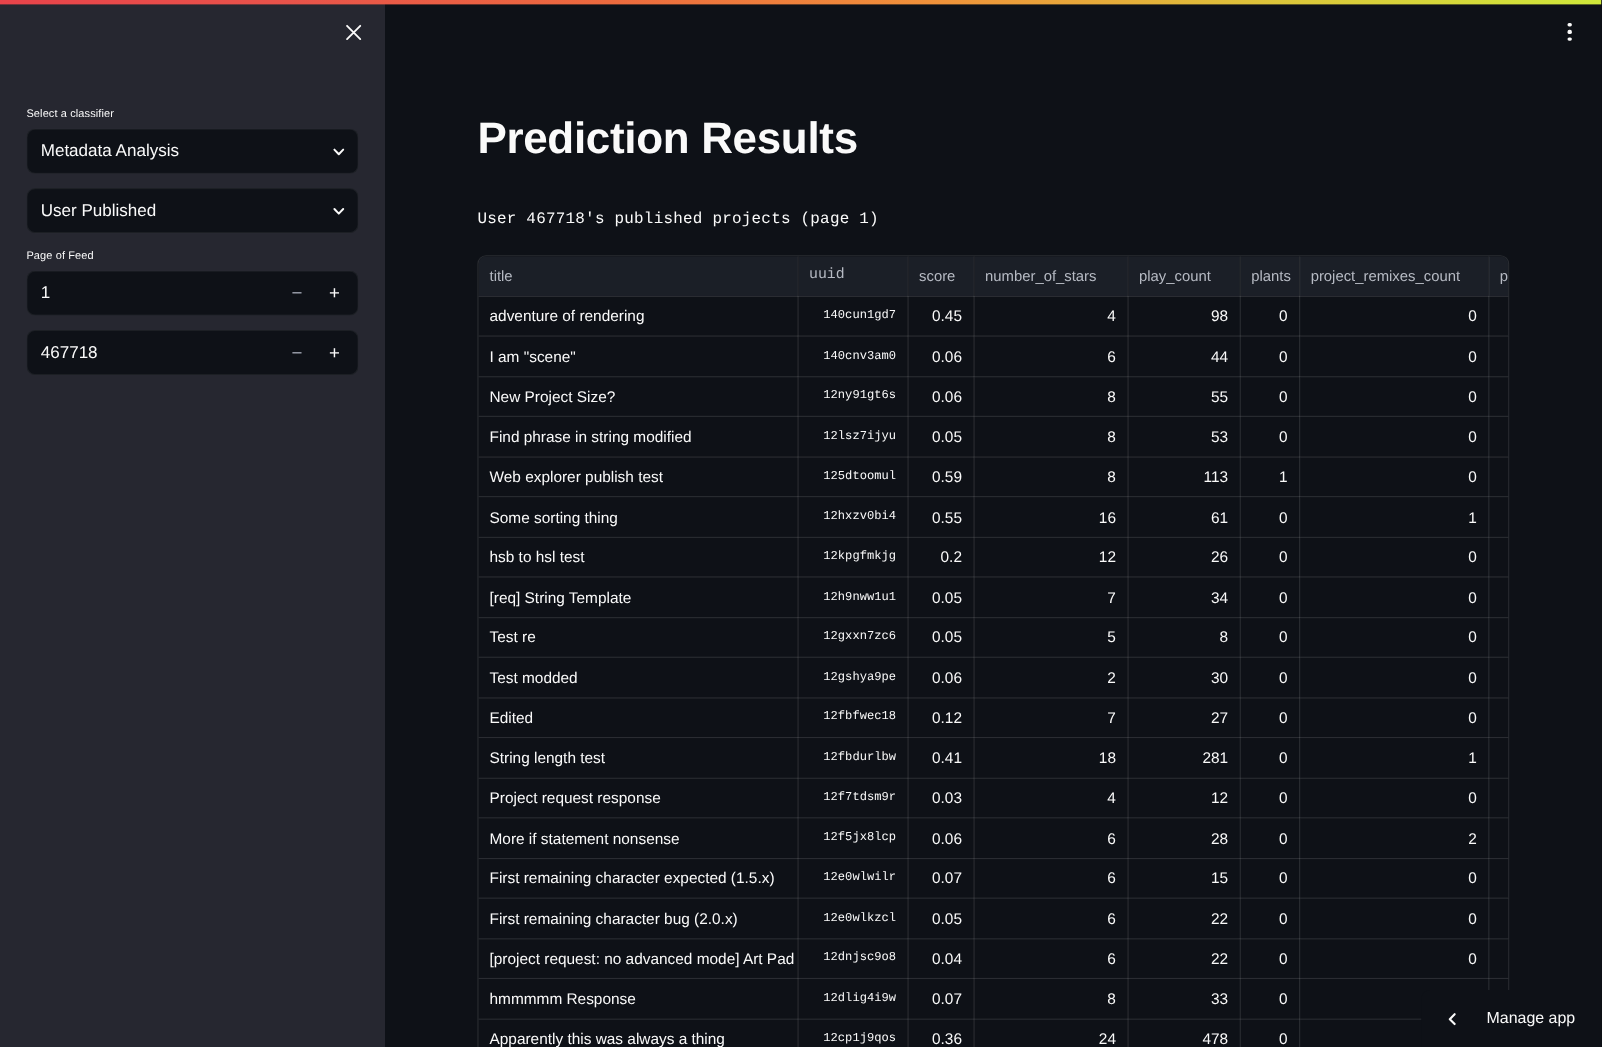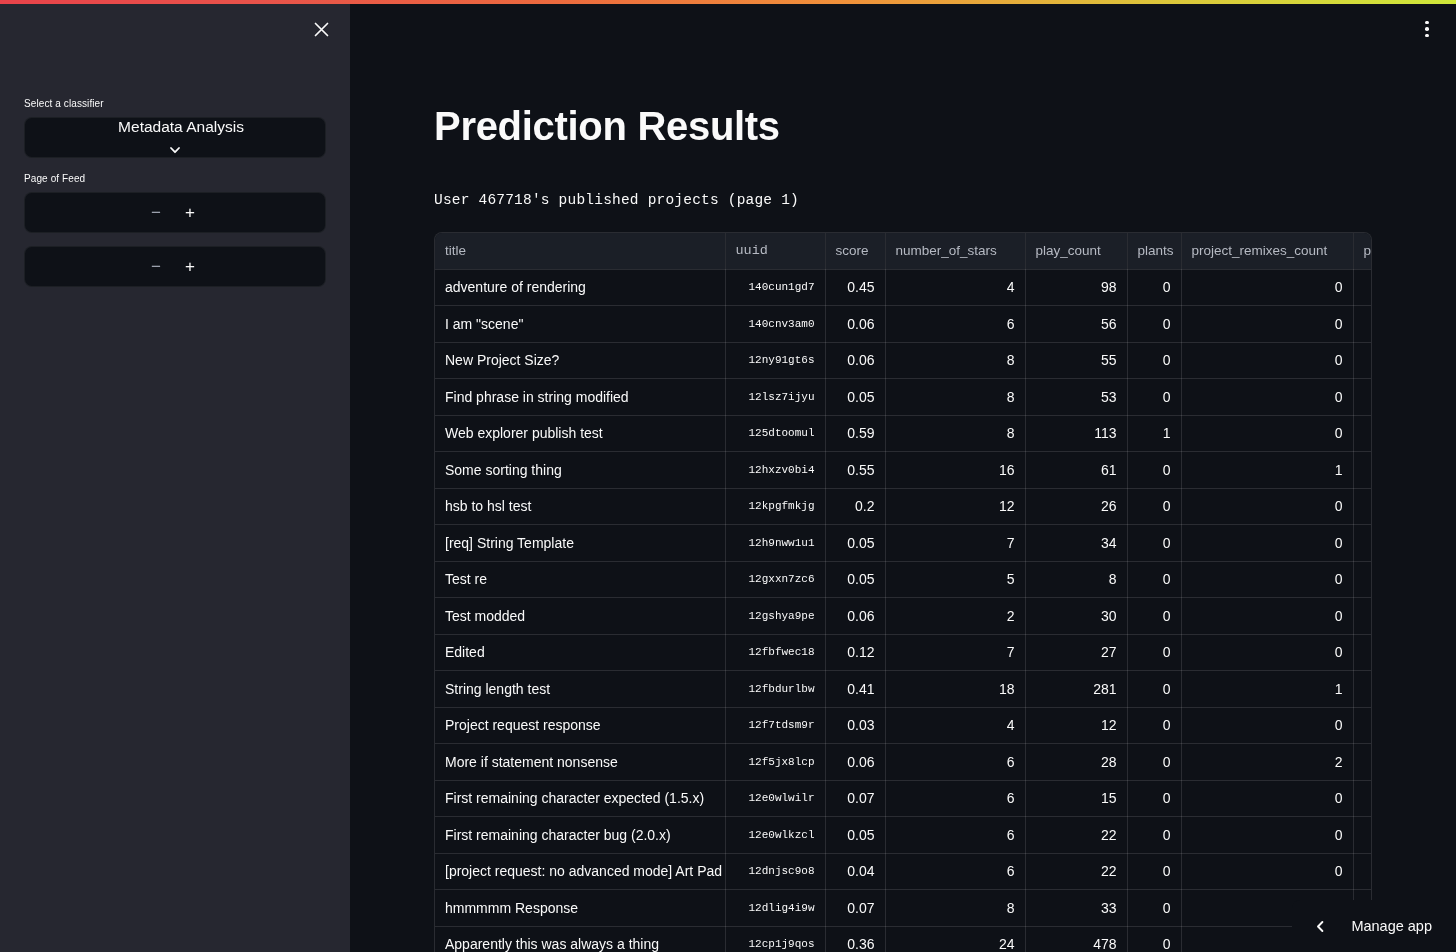--- a/index.html
+++ b/index.html
@@ -82,21 +82,20 @@
   .control {
     position: relative;
     width: 302px;
     height: 41px;
     background: #0e1117;
     border: 1px solid rgba(250,250,250,0.06);
     border-radius: 8px;
     display: flex;
     align-items: center;
     cursor: pointer;
-    flex-direction: column;
   }
 
   .control-value {
     flex: 1;
     padding-left: 12px;
     font-size: 15.5px;
     color: #fafafa;
     white-space: nowrap;
     overflow: hidden;
     text-overflow: ellipsis;
@@ -291,20 +290,28 @@
           <div class="control-value">Metadata Analysis</div>
           <div class="chevron">
             <svg width="14" height="14" viewBox="0 0 14 14" fill="none" aria-hidden="true">
               <path d="M3 5 L7 9.2 L11 5" stroke="currentColor" stroke-width="1.8" stroke-linecap="round" stroke-linejoin="round"></path>
             </svg>
           </div>
         </div>
       </div>
 
       <div class="field">
+        <div class="control">
+          <div class="control-value">User Published</div>
+          <div class="chevron">
+            <svg width="14" height="14" viewBox="0 0 14 14" fill="none" aria-hidden="true">
+              <path d="M3 5 L7 9.2 L11 5" stroke="currentColor" stroke-width="1.8" stroke-linecap="round" stroke-linejoin="round"></path>
+            </svg>
+          </div>
+        </div>
       </div>
 
       <div class="field">
         <div class="field-label">Page of Feed</div>
         <div class="control">
           <div class="control-value">1</div>
           <div class="stepper-btns">
             <div class="step-btn minus">−</div>
             <div class="step-btn plus">+</div>
           </div>
@@ -361,21 +368,21 @@
                 <td class="c-play">98</td>
                 <td class="c-plants">0</td>
                 <td class="c-remix">0</td>
                 <td class="c-pub"></td>
               </tr>
               <tr>
                 <td class="c-title">I am "scene"</td>
                 <td class="c-uuid">140cnv3am0</td>
                 <td class="c-score score-low">0.06</td>
                 <td class="c-stars">6</td>
-                <td class="c-play">56</td>
+                <td class="c-play">44</td>
                 <td class="c-plants">0</td>
                 <td class="c-remix">0</td>
                 <td class="c-pub"></td>
               </tr>
               <tr>
                 <td class="c-title">New Project Size?</td>
                 <td class="c-uuid">12ny91gt6s</td>
                 <td class="c-score score-low">0.06</td>
                 <td class="c-stars">8</td>
                 <td class="c-play">55</td>

